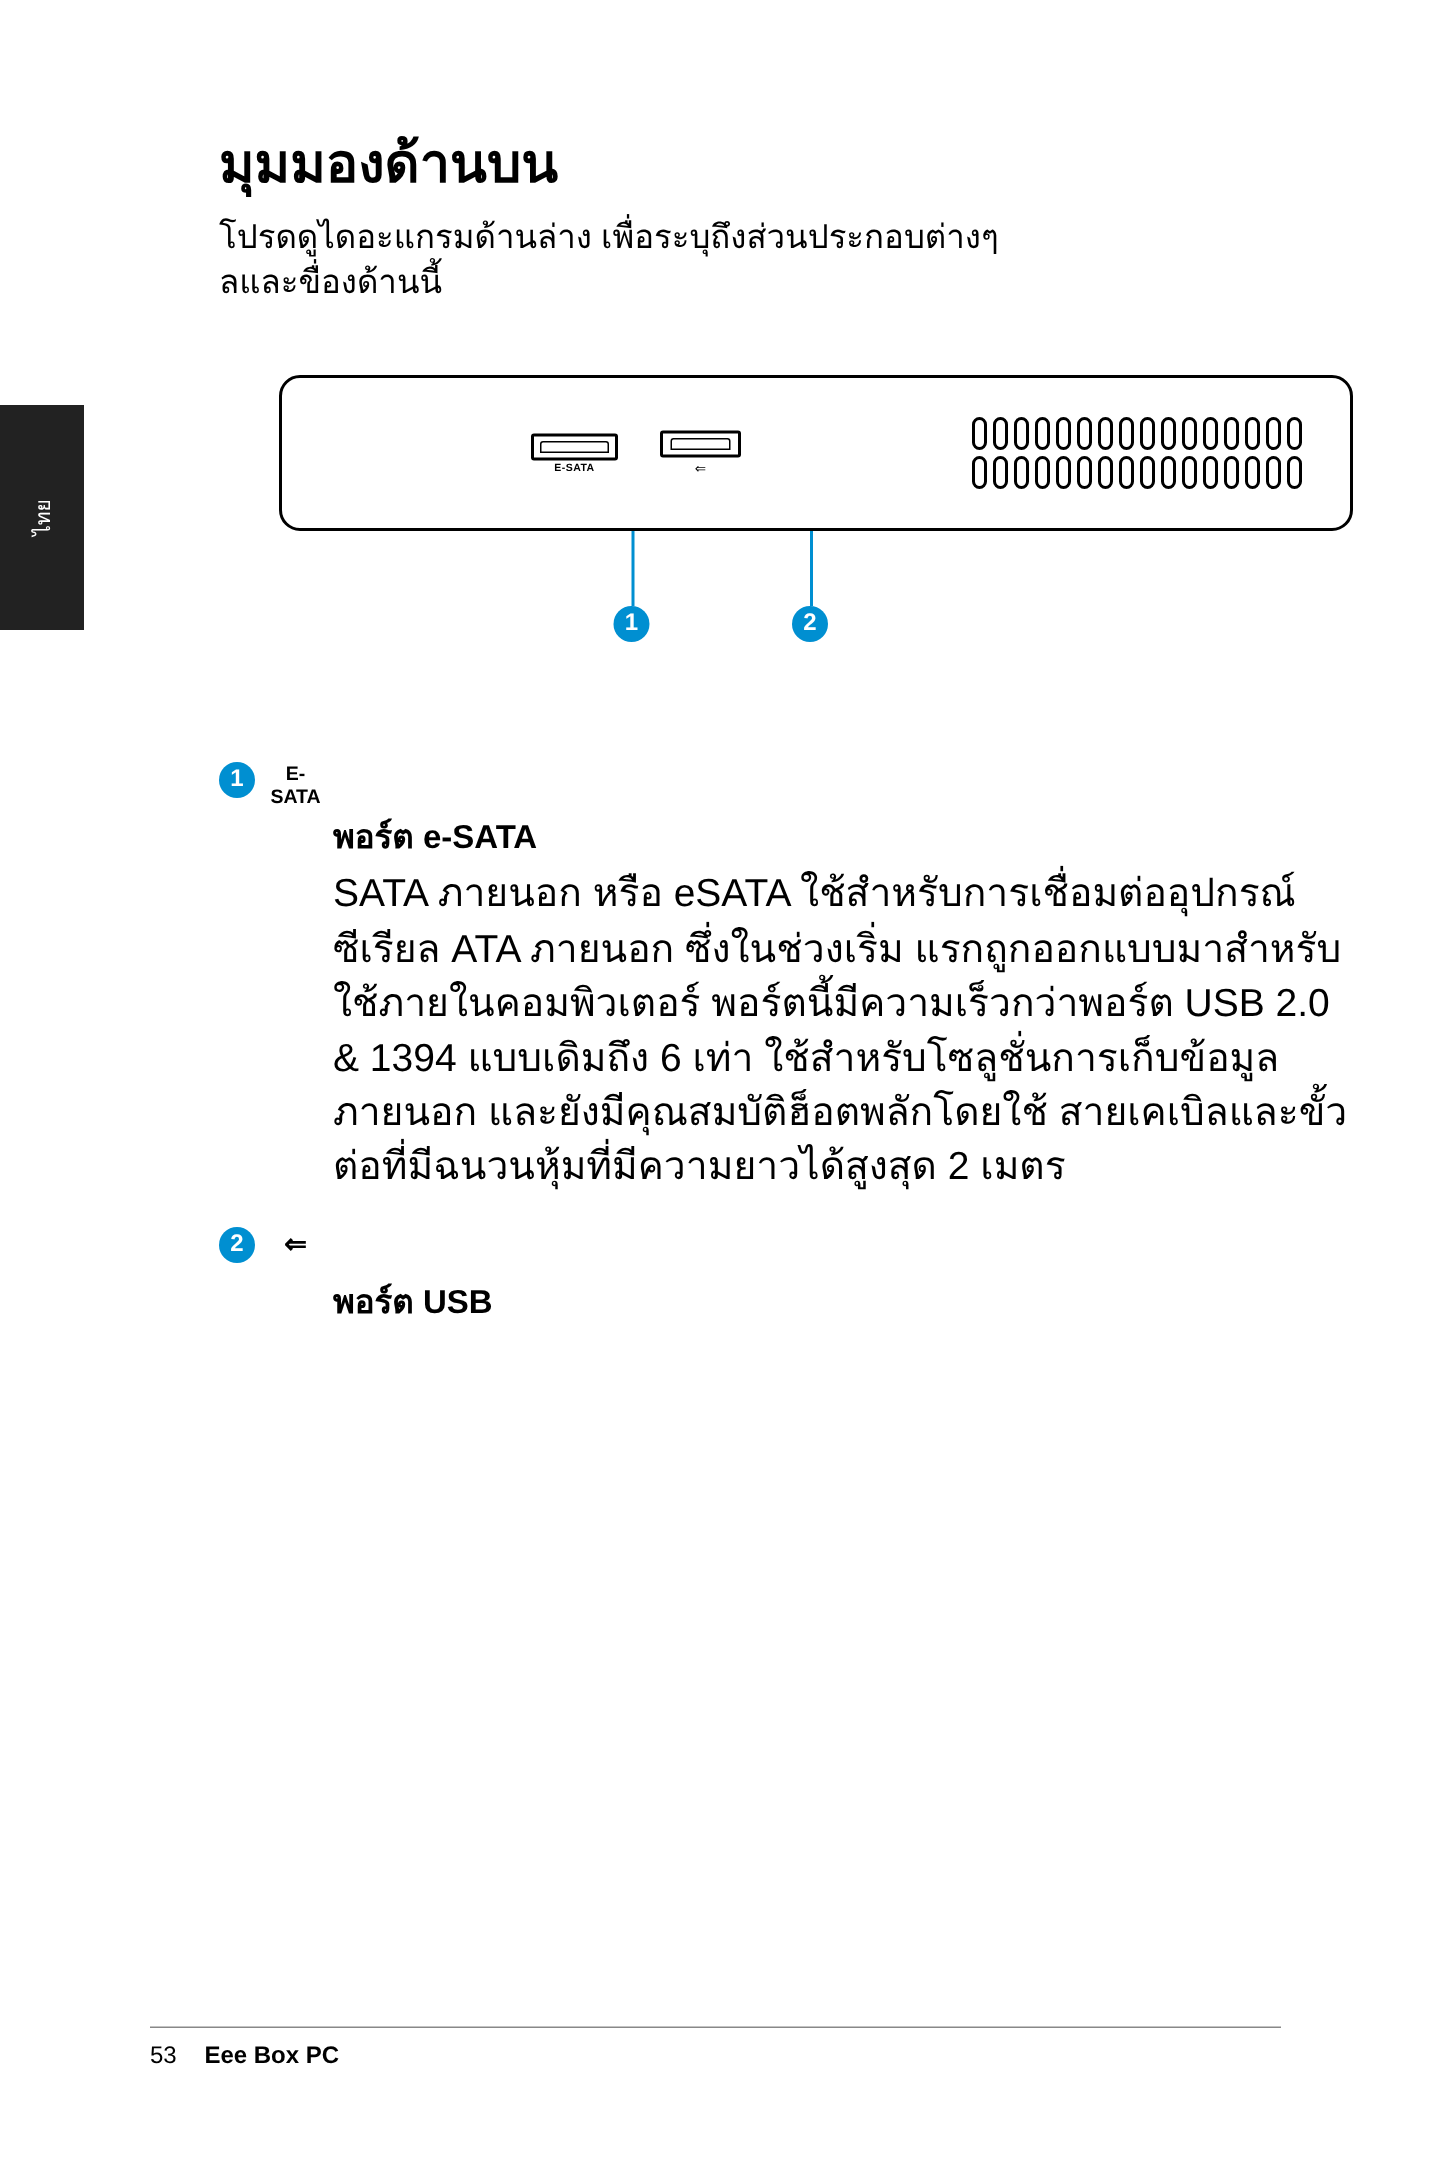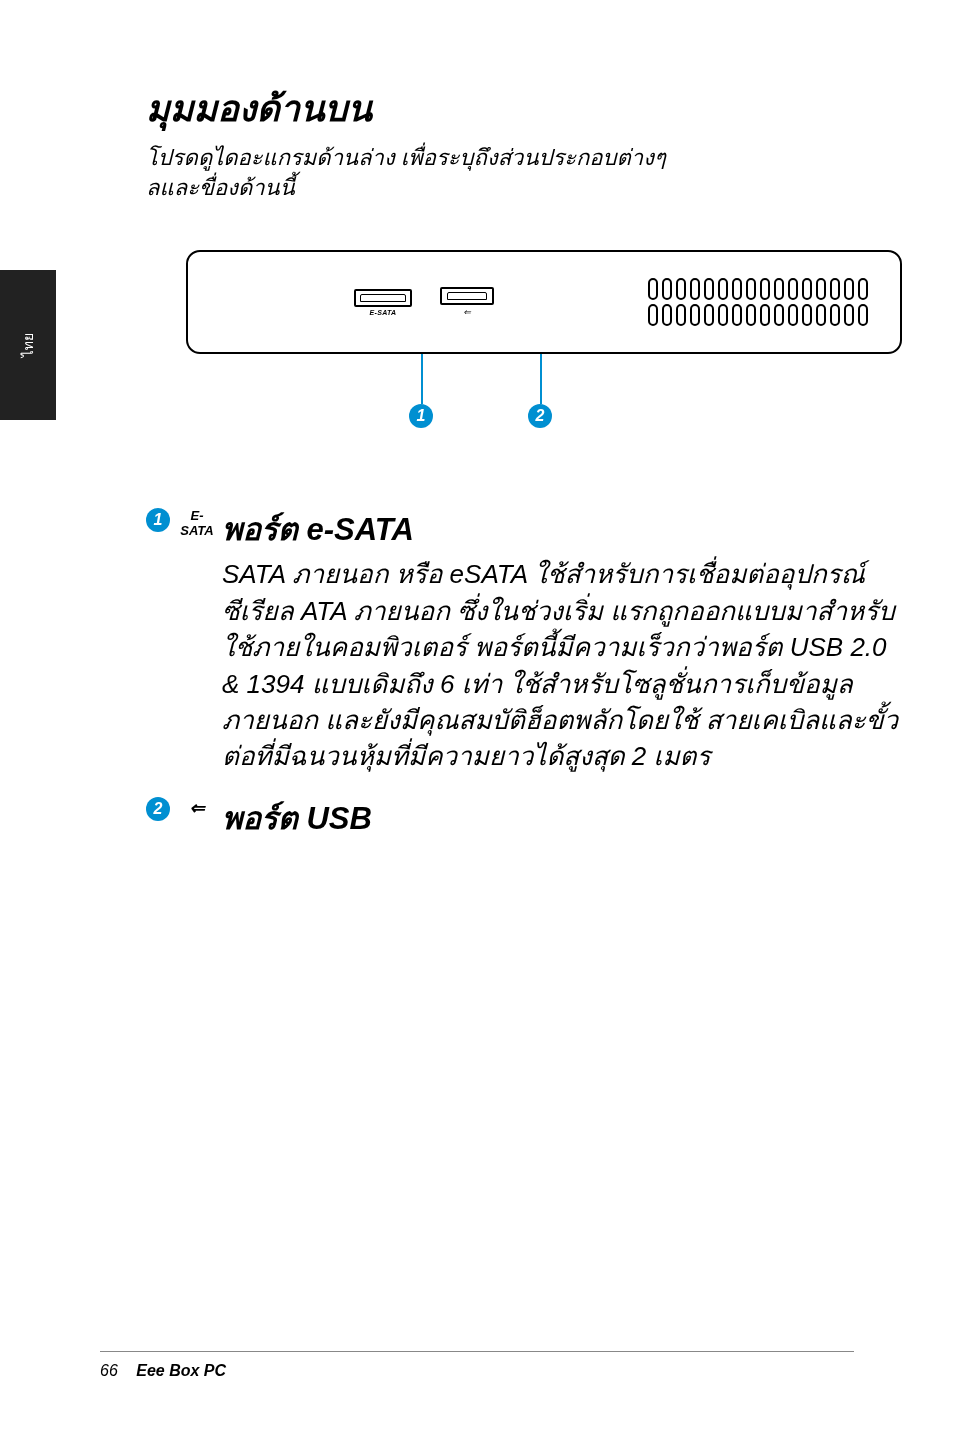--- a/index.html
+++ b/index.html
@@ -11,21 +11,20 @@
     width: 954px;
     height: 1438px;
     position: relative;
     box-sizing: border-box;
   }
   .page {
     padding: 80px 52px 60px 146px;
     box-sizing: border-box;
     height: 100%;
     position: relative;
-    font-style: italic;
   }
   .side-tab {
     position: absolute;
     left: 0;
     top: 270px;
     width: 56px;
     height: 150px;
     background: #222;
     display: flex;
     align-items: center;
@@ -201,23 +200,24 @@
     font-weight: 700;
     text-align: center;
   }
   .desc-icon.usb {
     font-size: 18px;
   }
   .desc-body {
     flex: 1;
   }
   .desc-title {
-    font-size: 31px;
+    font-size: 22px;
     font-weight: 700;
     margin-bottom: 2px;
+    margin-top: 36px;
   }
   .desc-text {
     font-size: 26px;
     line-height: 1.4;
   }
   .footer {
     position: absolute;
     bottom: 58px;
     left: 100px;
     right: 100px;
@@ -321,17 +321,17 @@
       <div class="badge-inline">2</div>
       <div class="desc-icon usb">⇐</div>
       <div class="desc-body">
         <div class="desc-title">พอร์ต USB</div>
       </div>
     </div>
 
   </div>
 
   <div class="footer">
-    <span class="pg">66</span>
+    <span class="pg">53</span>
     <span class="prod">Eee Box PC</span>
   </div>
 
 </div>
 
 </body></html>

